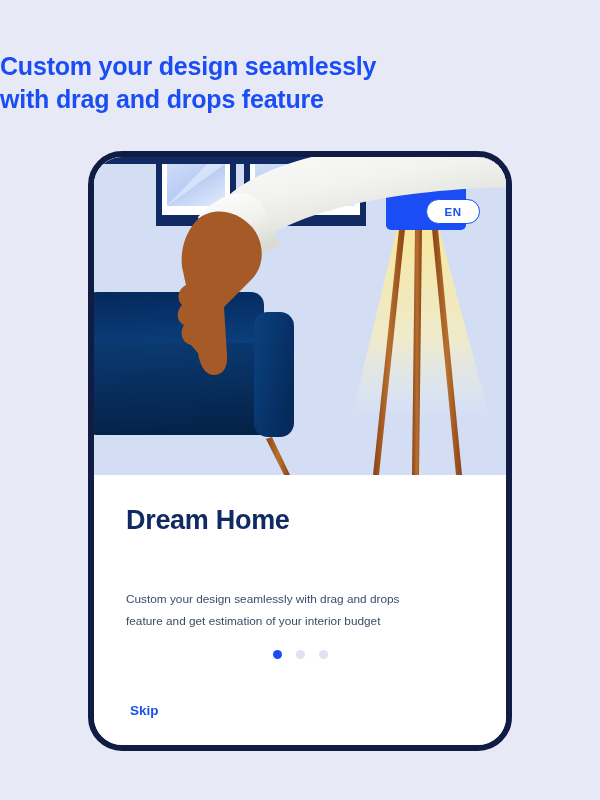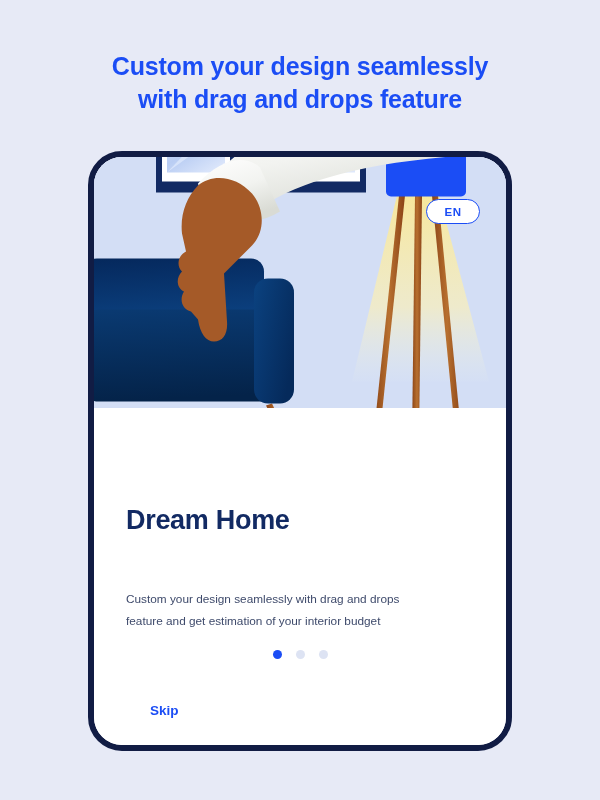--- a/index.html
+++ b/index.html
@@ -14,21 +14,20 @@
     overflow: hidden;
     position: relative;
   }
 
   
   #page-heading {
     position: absolute;
     top: 50px;
     left: 0;
     width: 600px;
-    text-align: center;
     color: #1b4df5;
     font-size: 25px;
     font-weight: bold;
     line-height: 1.32;
     letter-spacing: -0.2px;
   }
   #page-heading .line {
     display: block;
   }
 
@@ -45,21 +44,21 @@
     background: #ffffff;
     overflow: hidden;
   }
 
   
   .illustration {
     position: absolute;
     left: 0;
     top: 0;
     width: 100%;
-    height: 251px;
+    height: 318px;
     background: #d3def5;
     overflow: hidden;
   }
   .illustration svg {
     display: block;
     width: 100%;
     height: 100%;
   }
 
   
@@ -136,21 +135,20 @@
 
   
   #skip-button {
     position: absolute;
     left: 36px;
     top: 228px;
     color: #1b4df5;
     font-size: 13.5px;
     font-weight: bold;
     cursor: pointer;
-    margin-left: 20px;
   }
   #next-button {
     position: absolute;
     right: 26px;
     top: 213px;
     width: 84px;
     height: 38px;
     border: none;
     border-radius: 19px;
     background: #1b4df5;

